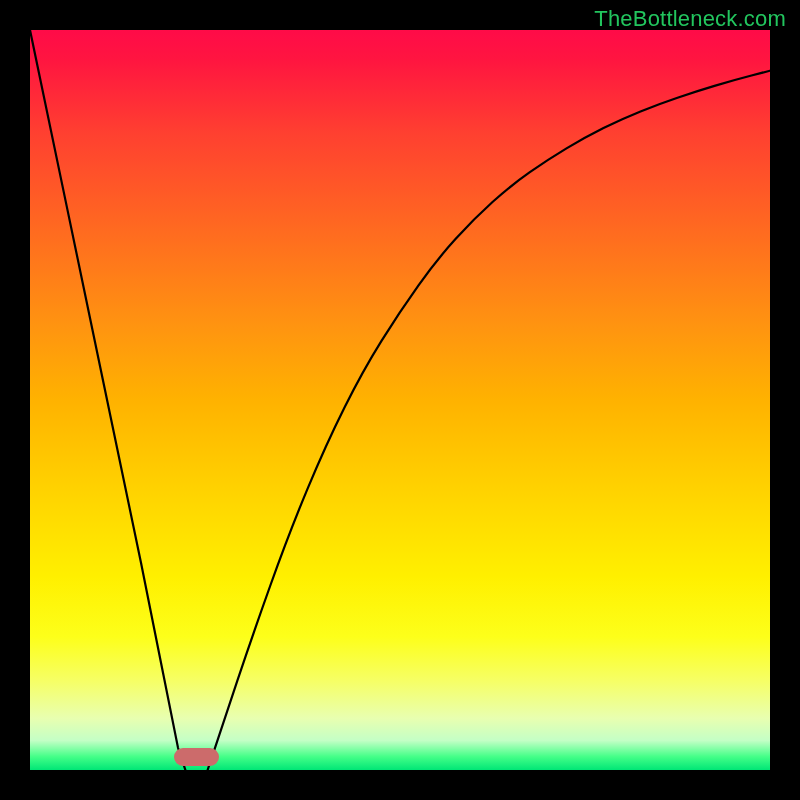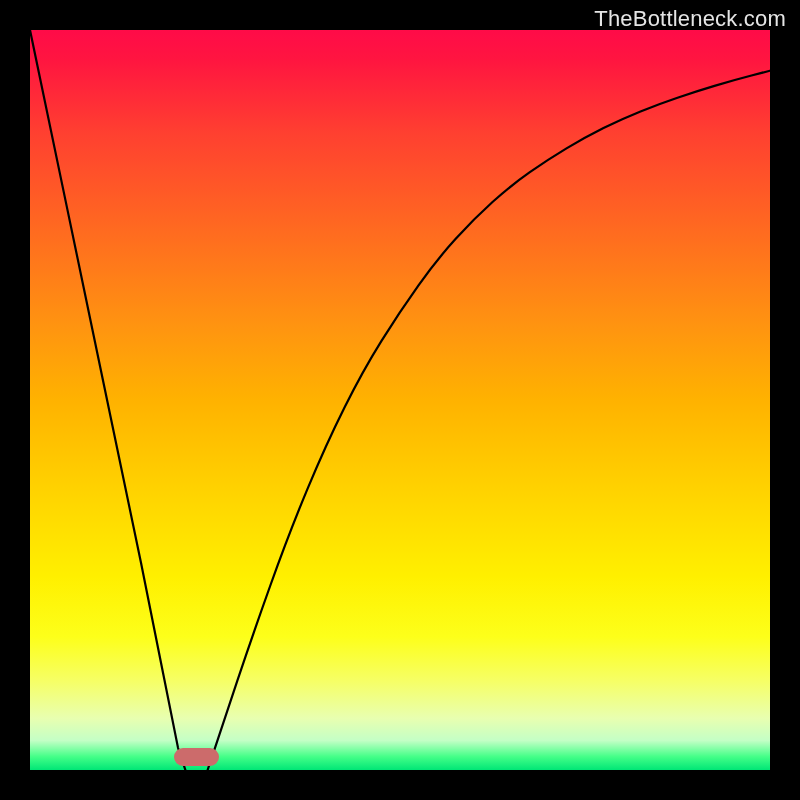--- a/index.html
+++ b/index.html
@@ -31,21 +31,21 @@
       #e8ffb0 93%,
       #c4ffc6 96%,
       #44ff88 98.2%,
       #00e676 100%
     );
   }
   .watermark {
     position: absolute;
     top: 6px;
     right: 14px;
-    color: #e5e5e5;
+    color: #22c55e;
     font-size: 22px;
     font-weight: 500;
     letter-spacing: 0.2px;
   }
   svg.curves {
     position: absolute;
     left: 0;
     top: 0;
   }
   .marker {

